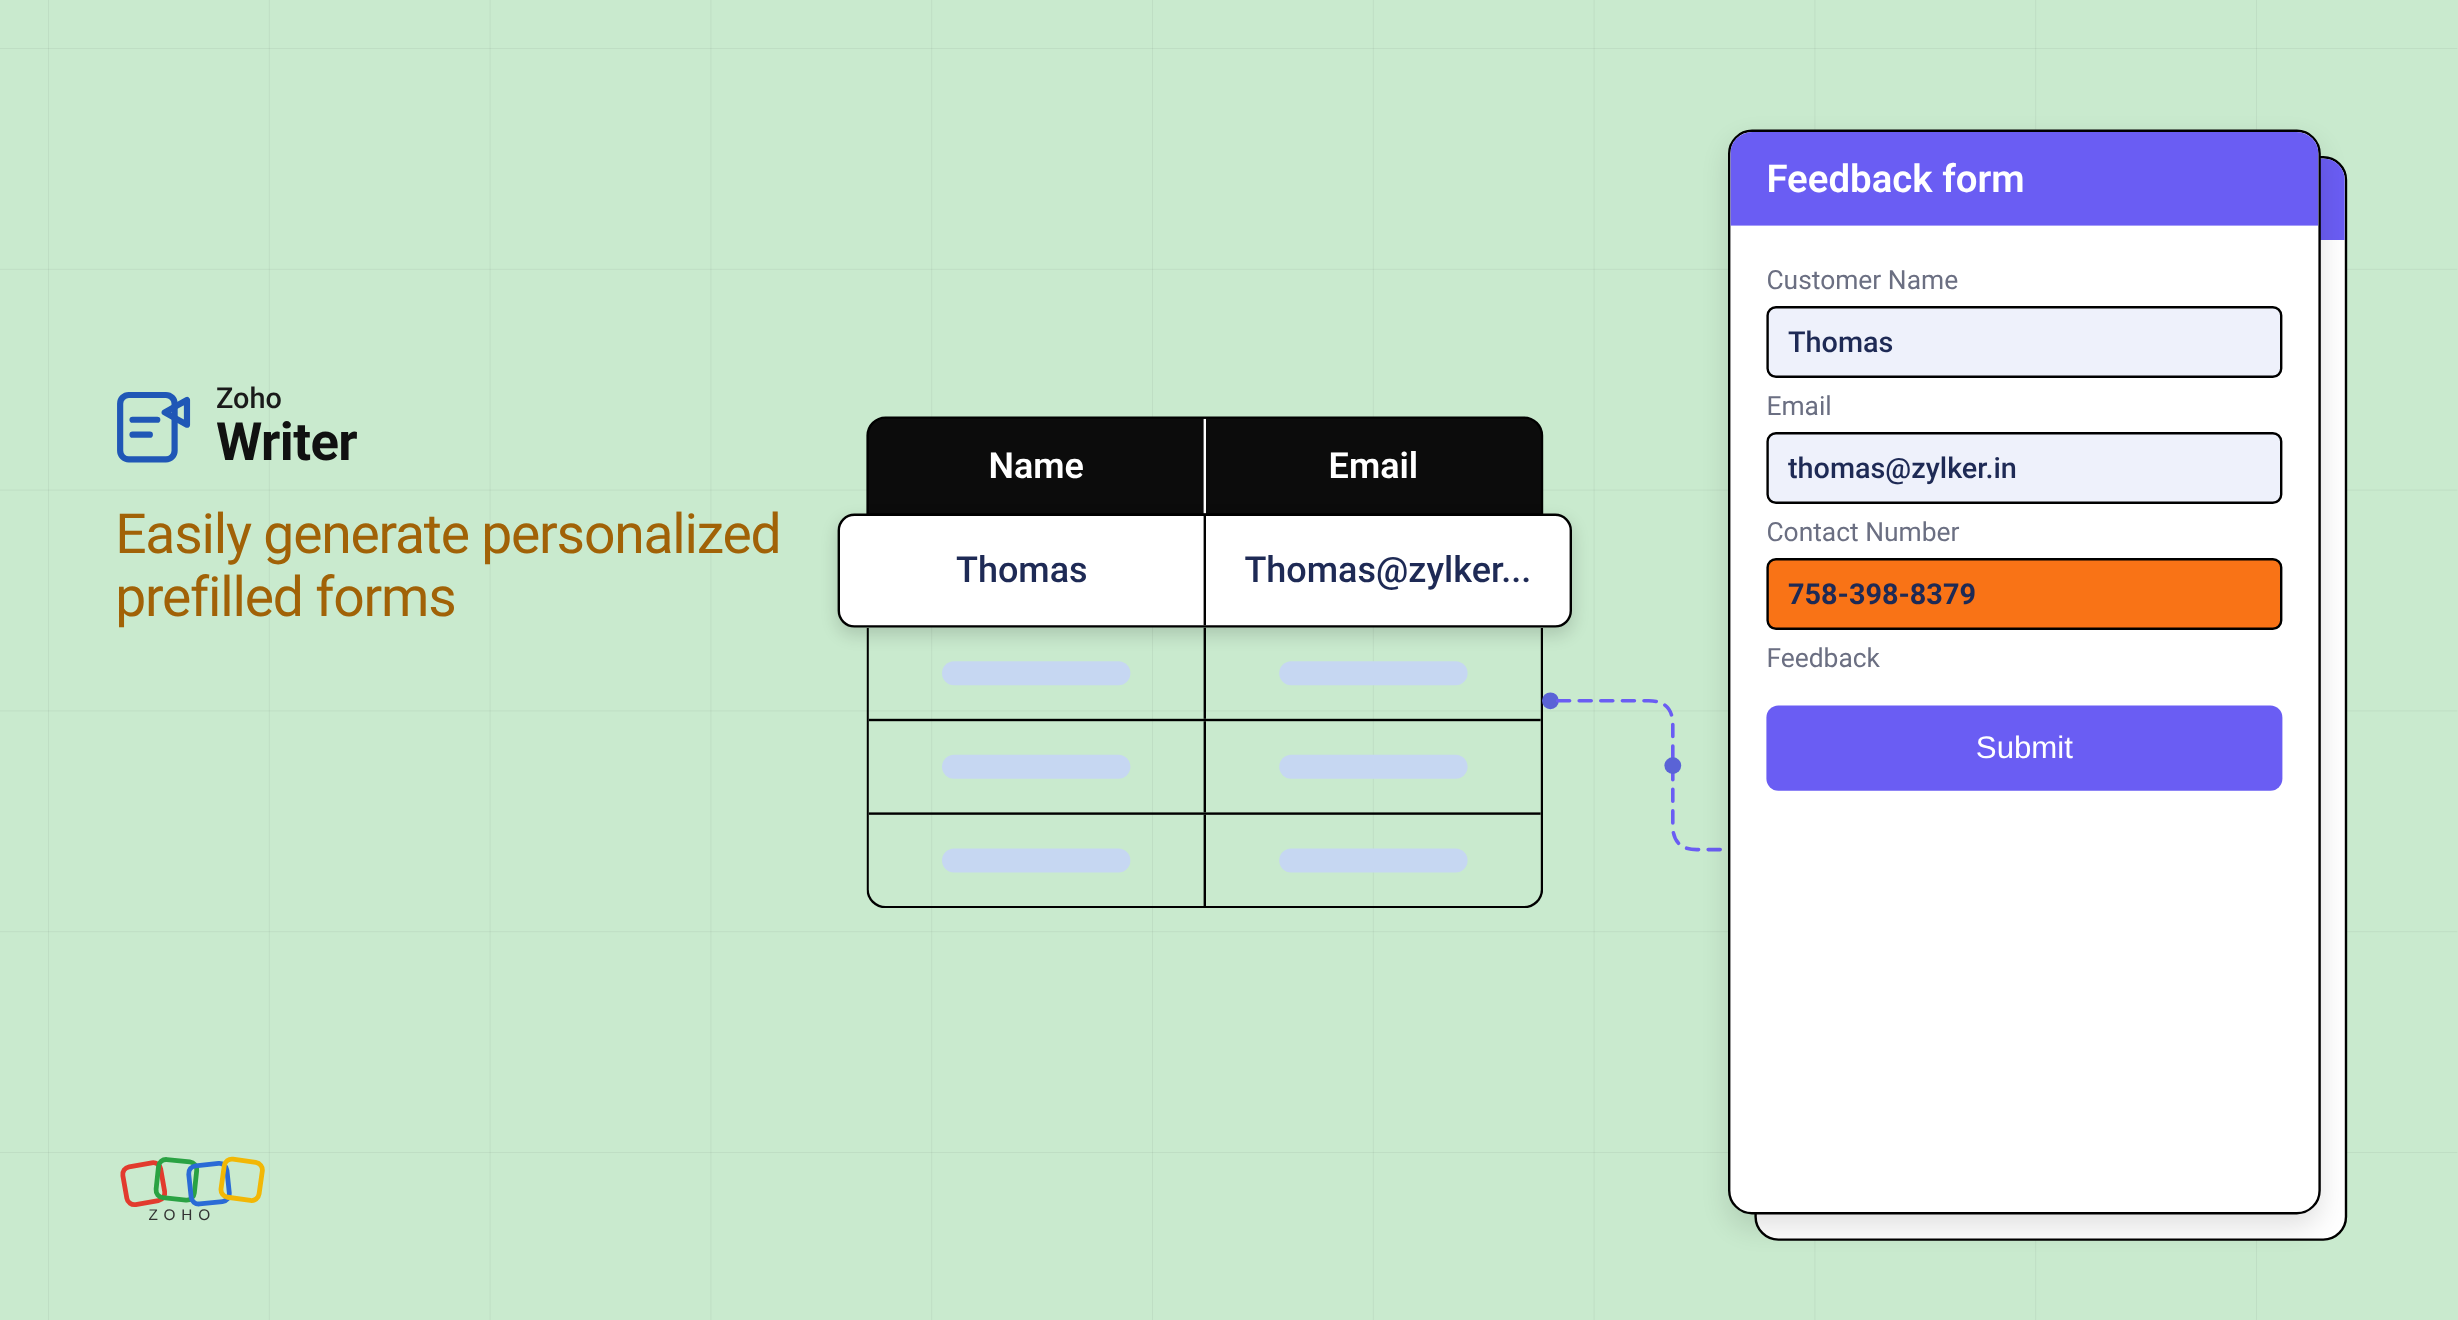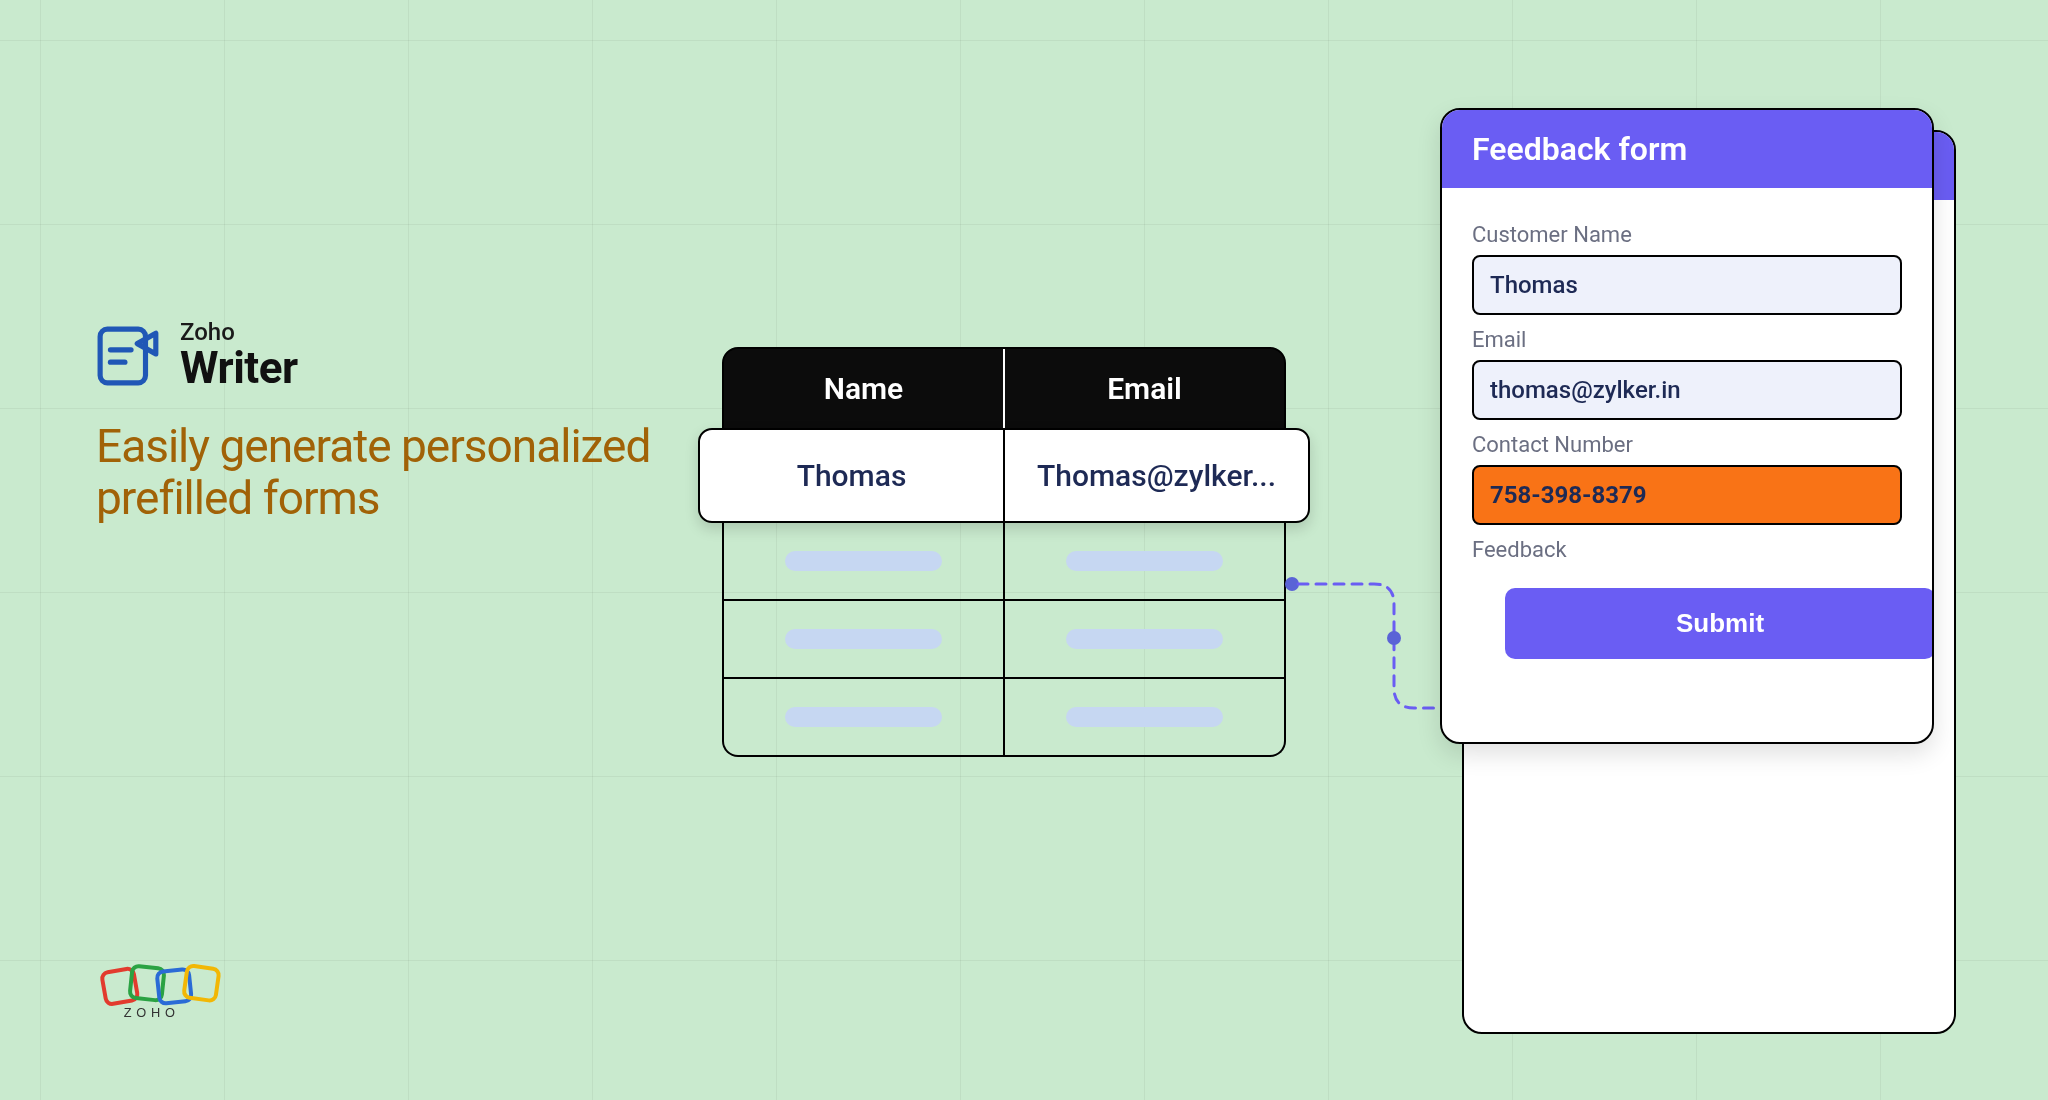--- a/index.html
+++ b/index.html
@@ -141,21 +141,21 @@
     border-radius: 20px;
     background: #fff;
     overflow: hidden;
   }
   .form-shadow .form-head {
     height: 68px; background: #6a5df3;
   }
   .form-card {
     position: absolute;
     left: 0; top: 0;
-    width: 494px; height: 636px;
+    width: 494px; height: 904px;
     border: 2px solid #000;
     border-radius: 20px;
     background: #fff;
     overflow: hidden;
     box-shadow: 0 10px 24px rgba(0,0,0,0.12);
   }
   .form-head {
     background: #6a5df3;
     color: #fff;
     font-size: 32px;
@@ -199,23 +199,22 @@
   .fld-text::placeholder { color: #a6b3e6; }
   .submit-btn {
     margin-top: 18px;
     width: 100%;
     background: #6a5df3;
     color: #fff;
     border: none;
     border-radius: 10px;
     padding: 20px 4px;
     font-size: 26px;
-    font-weight: 700;
+    font-weight: 400;
     cursor: pointer;
-    margin-left: 33px;
   }
 </style>
 </head>
 <body>
 
 <div class="grid-bg"></div>
 
 <div class="canvas">
 
   <div class="left">

